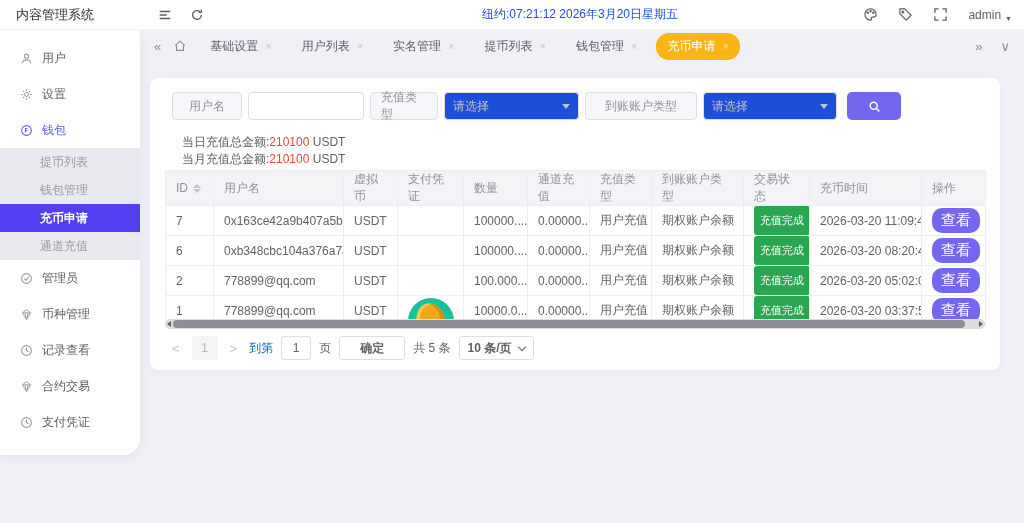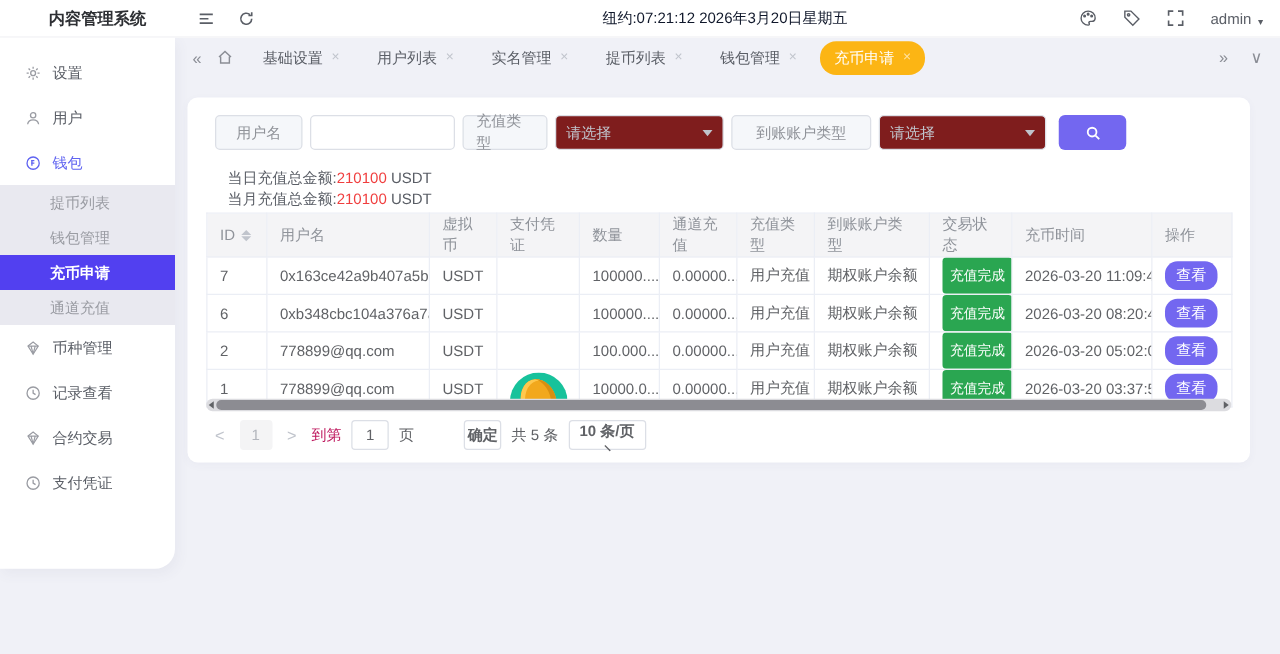--- a/index.html
+++ b/index.html
@@ -6,23 +6,23 @@
   html,body { width:1024px; height:523px; }
   body {
     font-family:"Liberation Sans","DejaVu Sans",sans-serif;
     background:#f0f1f7; color:#606266; position:relative; overflow:hidden; font-size:12px;
   }
   svg { display:block; }
 
   
   .header { position:absolute; top:0; left:0; width:1024px; height:30px; background:#fff;
     display:flex; align-items:center; z-index:5; border-bottom:1px solid #f3f3f6;}
-  .brand { width:140px; padding-left:16px; font-size:13px; font-weight:bold; color:#2d2f33;text-align:center; }
+  .brand { width:140px; padding-left:16px; font-size:13px; font-weight:normal; color:#2d2f33; }
   .hicon { color:#5a5e66; margin-left:18px; cursor:pointer; }
-  .clock { position:absolute; left:450px; width:260px; text-align:center; color:#0f172a; font-size:12px;}
+  .clock { position:absolute; left:450px; width:260px; text-align:center; color:#1d4ed8; font-size:12px;}
   .header-right { position:absolute; right:12px; display:flex; align-items:center; gap:20px; color:#5a5e66;}
   .admin { display:flex; align-items:flex-end; gap:4px; cursor:pointer; font-size:12px;}
   .caret-sm { font-size:7px; color:#5a5e66; }
 
   
   .sidebar { position:absolute; top:30px; left:0; width:140px; height:425px; background:#fff;
     border-radius:0 0 16px 0; box-shadow:2px 4px 10px rgba(80,80,120,.06); z-index:4; padding-top:10px;}
   .s-item { height:36px; display:flex; align-items:center; gap:9px; padding-left:20px; color:#5a5e66;
     cursor:pointer; font-size:12px;}
   .s-item .ic { color:#9a9ca3; display:flex; }
@@ -46,21 +46,21 @@
   
   .card { position:absolute; left:150px; top:78px; width:850px; height:292px; background:#fff;
     border-radius:8px; box-shadow:0 2px 8px rgba(80,80,120,.04); }
 
   
   .filters { position:absolute; left:22px; top:14px; display:flex; align-items:center; gap:6px; }
   .flabel { height:28px; display:flex; align-items:center; justify-content:center;
     background:#f5f7fa; border:1px solid #dcdfe6; border-radius:4px; color:#909399; padding:0 10px; }
   .finput { height:28px; width:116px; border:1px solid #dcdfe6; border-radius:4px; padding:0 8px;
     font-size:12px; color:#606266; font-family:inherit; }
-  .fselect { height:28px; border:1px solid #dcdfe6; border-radius:4px; background:#7f1d1d; display:flex;
+  .fselect { height:28px; border:1px solid #dcdfe6; border-radius:4px; background:#1d4ed8; display:flex;
     align-items:center; justify-content:space-between; padding:0 8px; color:#c0c4cc; cursor:pointer;}
   .tri-down { width:0; height:0; border-left:4px solid transparent; border-right:4px solid transparent;
     border-top:5px solid #c0c4cc; }
   .search-btn { height:28px; width:54px; margin-left:4px; background:#7367f0; border:none; border-radius:5px;
     display:flex; align-items:center; justify-content:center; cursor:pointer; color:#fff; }
 
   
   .summary { position:absolute; left:32px; top:56px; line-height:17px; color:#5a5e66; }
   .red { color:#f03e3e; }
 
@@ -70,21 +70,21 @@
   th { background:#f4f4f6; color:#8f939a; font-weight:normal; font-size:12px; height:28px;
     text-align:left; padding:0 10px; border:1px solid #ebeef5; }
   td { height:30px; font-size:12px; color:#606266; padding:0 10px; border:1px solid #ebeef5;
     overflow:hidden; white-space:nowrap; text-overflow:clip; }
   .sorter { display:inline-flex; flex-direction:column; gap:1px; margin-left:5px; vertical-align:middle;}
   .sorter i { width:0; height:0; border-left:4px solid transparent; border-right:4px solid transparent; }
   .sorter .up { border-bottom:4px solid #c0c4cc; }
   .sorter .dn { border-top:4px solid #c0c4cc; }
   .badge { display:inline-block; background:#2aa651; color:#fff; font-size:11px; padding:7px 6px;
     border-radius:3px; }
-  .view-btn { background:#7367f0; color:#fff; border:none; border-radius:10px; font-size:12px;
+  .view-btn { background:#7367f0; color:#fff; border:none; border-radius:10px; font-size:15px;
     padding:3px 9px; cursor:pointer; }
   .coin-thumb { width:46px; height:27px; overflow:hidden; margin:1px auto 0; position:relative; }
   .coin-circle { position:absolute; left:0; top:0; width:46px; height:46px; border-radius:50%;
     background:#17c29b; }
   .coin-gold { position:absolute; left:9px; top:5px; width:28px; height:36px; border-radius:50%;
     background:#f2a81d; transform:rotate(-18deg); box-shadow:inset -4px -2px 0 #d88f10, inset 3px 2px 0 #ffc84d;}
   .coin-dark { position:absolute; left:18px; top:22px; width:12px; height:10px; border-radius:50%; background:#4a4a45;}
 
   
   .hscroll { position:absolute; left:15px; top:241px; width:820px; height:10px; background:#dcdce0;
@@ -97,24 +97,24 @@
   .harrow.right { right:2px; border-left:4px solid #606266; }
 
   
   .pager { position:absolute; left:18px; top:258px; display:flex; align-items:center; gap:8px;
     color:#606266; }
   .pg-arrow { color:#c0c4cc; font-size:13px; cursor:pointer; padding:0 4px; }
   .pg-num { width:26px; height:24px; background:#f4f4f5; color:#b3b6bd; border-radius:3px;
     display:flex; align-items:center; justify-content:center; cursor:default; }
   .pg-input { width:30px; height:24px; border:1px solid #dcdfe6; border-radius:3px; text-align:center;
     font-size:12px; color:#606266; font-family:inherit; }
-  .pg-btn { height:24px; padding:0 2px; background:#fff; border:1px solid #dcdfe6; border-radius:3px;
-    font-size:12px; font-weight:bold; color:#606266; cursor:pointer; font-family:inherit;margin-left:32px;}
+  .pg-btn { height:24px; padding:0 20px; background:#fff; border:1px solid #dcdfe6; border-radius:3px;
+    font-size:12px; font-weight:bold; color:#606266; cursor:pointer; font-family:inherit;}
   .pg-size { height:24px; border:1px solid #dcdfe6; border-radius:3px; display:flex; align-items:center;
-    gap:7px; padding:0 8px; cursor:pointer;flex-direction:column; }
+    gap:7px; padding:0 8px; cursor:pointer; }
   .chev-dn { width:6px; height:6px; border-right:1.5px solid #606266; border-bottom:1.5px solid #606266;
     transform:rotate(45deg); margin-top:-3px; }
 </style>
 </head>
 <body>
 
 <div class="header">
   <div class="brand">内容管理系统</div>
   <span class="hicon">
     <svg width="14" height="14" viewBox="0 0 16 16" fill="none" stroke="currentColor" stroke-width="1.5">
@@ -152,34 +152,34 @@
       <span>admin</span>
       <span class="caret-sm">▼</span>
     </span>
   </div>
 </div>
 
 <div class="sidebar">
   <div class="s-item">
     <span class="ic">
         <svg width="13" height="13" viewBox="0 0 16 16" fill="none" stroke="currentColor" stroke-width="1.3">
+          <circle cx="8" cy="5.2" r="2.6"></circle>
+          <path d="M2.6 14c.4-2.9 2.7-4.3 5.4-4.3s5 1.4 5.4 4.3"></path>
+        </svg>
+      </span>
+    <span>用户</span>
+  </div>
+  <div class="s-item">
+    <span class="ic">
+        <svg width="13" height="13" viewBox="0 0 16 16" fill="none" stroke="currentColor" stroke-width="1.3">
           <circle cx="8" cy="8" r="2.4"></circle>
           <path d="M8 1.6v2.1M8 12.3v2.1M1.6 8h2.1M12.3 8h2.1M3.5 3.5l1.5 1.5M11 11l1.5 1.5M12.5 3.5L11 5M5 11l-1.5 1.5"></path>
         </svg>
       </span>
     <span>设置</span>
-  </div>
-  <div class="s-item">
-    <span class="ic">
-        <svg width="13" height="13" viewBox="0 0 16 16" fill="none" stroke="currentColor" stroke-width="1.3">
-          <circle cx="8" cy="5.2" r="2.6"></circle>
-          <path d="M2.6 14c.4-2.9 2.7-4.3 5.4-4.3s5 1.4 5.4 4.3"></path>
-        </svg>
-      </span>
-    <span>用户</span>
   </div>
   <div class="s-item purple">
     <span class="ic">
         <svg width="13" height="13" viewBox="0 0 16 16" fill="none" stroke="currentColor" stroke-width="1.3">
           <circle cx="8" cy="8" r="6"></circle>
           <path d="M6 5.6h3.2M6 8h3.2M6.8 5.6v5"></path>
         </svg>
       </span>
     <span>钱包</span>
   </div>
@@ -189,20 +189,29 @@
     </div>
     <div class="sub-item">
       <span>钱包管理</span>
     </div>
     <div class="sub-item active">
       <span>充币申请</span>
     </div>
     <div class="sub-item">
       <span>通道充值</span>
     </div>
+  </div>
+  <div class="s-item">
+    <span class="ic">
+        <svg width="13" height="13" viewBox="0 0 16 16" fill="none" stroke="currentColor" stroke-width="1.3">
+          <circle cx="8" cy="8" r="6"></circle>
+          <path d="M5.2 8.3l2 2 3.6-4.2"></path>
+        </svg>
+      </span>
+    <span>管理员</span>
   </div>
   <div class="s-item">
     <span class="ic">
         <svg width="13" height="13" viewBox="0 0 16 16" fill="none" stroke="currentColor" stroke-width="1.2">
           <path d="M3 6l5-4 5 4-5 8-5-8z"></path>
           <path d="M3 6h10M6 6l2 8M10 6L8 14"></path>
         </svg>
       </span>
     <span>币种管理</span>
   </div>
@@ -401,21 +410,21 @@
   <div class="hscroll">
     <span class="harrow left"></span>
     <div class="hthumb"></div>
     <span class="harrow right"></span>
   </div>
 
   <div class="pager">
     <span class="pg-arrow">&lt;</span>
     <span class="pg-num">1</span>
     <span class="pg-arrow">&gt;</span>
-    <span style="color:#be185d;">到第</span>
+    <span style="color:#0369a1;">到第</span>
     <input class="pg-input" type="text" value="1" style="">
     <span>页</span>
     <button class="pg-btn">确定</button>
     <span>共 5 条</span>
     <div class="pg-size">
       <span style="font-weight:bold;">10 条/页</span>
       <span class="chev-dn"></span>
     </div>
   </div>
 

